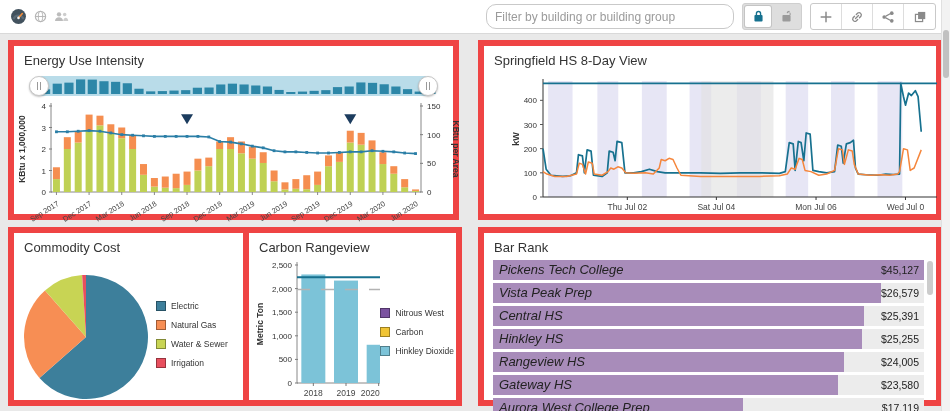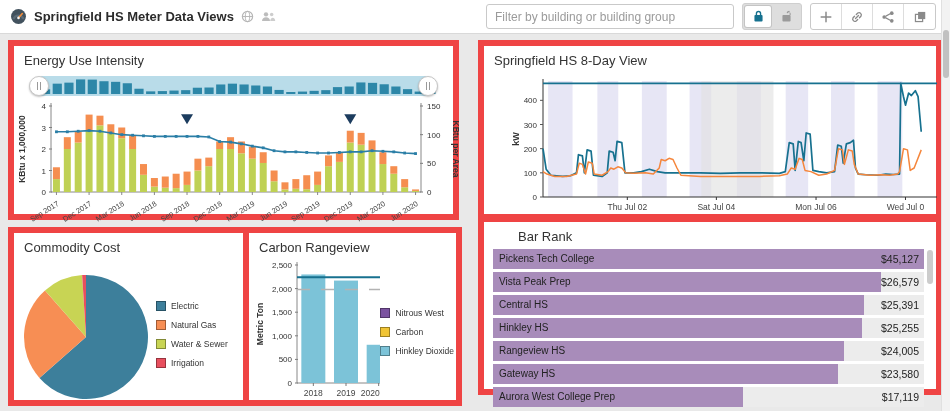--- a/index.html
+++ b/index.html
@@ -6,21 +6,21 @@
   html,body { width:950px; height:411px; overflow:hidden; font-family:"Liberation Sans", sans-serif; background:#e9e9e9; }
   .app { position:relative; width:950px; height:411px; }
 
   
   .topbar { position:absolute; left:0; top:0; width:950px; height:34px; background:#ffffff;
             border-bottom:1px solid #d9d9d9; display:flex; align-items:center; justify-content:space-between; padding:0 14px 0 10px; z-index:5;}
   .topbar-left { display:flex; align-items:center; gap:7px; }
   .db-title { font-size:13px; font-weight:bold; color:#2b2b2b; }
   .meta-icon { opacity:.75; }
   .topbar-right { display:flex; align-items:center; gap:8px; }
-  .filter-input { width:248px; height:25px; border:1px solid #c9c9c9; border-radius:3px; padding:0 8px;
+  .filter-input { width:248px; height:25px; border:1px solid #c9c9c9; border-radius:10px; padding:0 8px;
                   font-size:12px; color:#444; font-family:"Liberation Sans",sans-serif; }
   .filter-input::placeholder { color:#9b9b9b; }
   .lock-group { display:flex; background:#dedede; border:1px solid #cfcfcf; border-radius:3px; padding:2px; gap:2px; }
   .lock-btn { width:26px; height:21px; display:flex; align-items:center; justify-content:center;
               border:none; background:transparent; border-radius:2px; cursor:pointer; }
   .lock-btn.active { background:#ffffff; box-shadow:0 0 0 1px #c4c4c4; }
   .action-group { display:flex; background:#fff; border:1px solid #c9c9c9; border-radius:3px; height:27px; }
   .action-btn { width:31px; height:25px; display:flex; align-items:center; justify-content:center;
                 background:transparent; border:none; border-right:1px solid #ddd; cursor:pointer; }
   .action-btn:last-child { border-right:none; }
@@ -29,60 +29,59 @@
   .page-scroll { position:absolute; right:0; top:0; width:9px; height:411px; background:#f2f2f2; border-left:1px solid #e0e0e0; z-index:9;}
   .page-scroll-thumb { position:absolute; left:1px; right:1px; top:30px; height:48px; background:#c1c1c1; border-radius:4px; }
 
   
   .panel { position:absolute; background:#ffffff; border:6px solid #ef4444; }
   .panel-title { font-size:13px; font-weight:400; color:#333; padding:7px 10px 2px 10px; }
   #panel-eui     { left:8px;   top:40px;  width:451px; height:180px; }
   #panel-8day    { left:478px; top:40px;  width:464px; height:180px; }
   #panel-pie     { left:8px;   top:227px; width:264px; height:179px; }
   #panel-carbon  { left:243px; top:227px; width:219px; height:179px; }
-  #panel-rank    { left:478px; top:216px; width:464px; height:179px;padding-left:24px; }
+  #panel-rank    { left:478px; top:227px; width:464px; height:179px; }
 
   
   .eui-nav-wrap { position:absolute; left:26px; right:26px; top:29px; height:22px; }
   .eui-nav-band { position:absolute; left:0; right:0; top:1px; height:20px; background:#b9dce9; border-radius:2px; }
   .nav-handle { position:absolute; top:1px; width:20px; height:20px; background:#fff; border:1px solid #c6c6c6;
                 border-radius:50%; box-shadow:0 1px 2px rgba(0,0,0,.25); display:flex; align-items:center; justify-content:center; z-index:3; cursor:ew-resize;}
   .nav-handle .grip { width:4px; height:8px; border-left:1.5px solid #9a9a9a; border-right:1.5px solid #9a9a9a; }
   .nav-handle.left { left:-11px; } .nav-handle.right { right:-11px; }
 
   
   .flex-row { display:flex; align-items:center; }
   .legend-col { display:flex; flex-direction:column; gap:9px; }
   .legend-item { display:flex; align-items:center; gap:5px; font-size:8.5px; color:#333; white-space:nowrap; }
   .legend-swatch { width:10px; height:10px; border:1px solid rgba(0,0,0,.35); flex:none; }
 
   
   .rank-list { position:absolute; left:9px; right:12px; top:27px; display:flex; flex-direction:column; gap:3px; }
   .rank-row { position:relative; height:20px; background:#ececec; cursor:pointer; }
   .rank-bar { position:absolute; left:0; top:0; bottom:0; background:#a88cba; }
-  .rank-name { position:absolute; left:6px; top:0; line-height:20px; font-size:10px; color:#222; }
+  .rank-name { position:absolute; left:6px; top:0; line-height:20px; font-size:13px; color:#222;font-style:italic; }
   .rank-value { position:absolute; right:5px; top:0; line-height:20px; font-size:10.5px; color:#222; }
   .rank-scroll-thumb { position:absolute; right:3px; top:28px; width:6px; height:34px; background:#cccccc; border-radius:3px; }
 
   svg text { font-family:"Liberation Sans",sans-serif; }
 </style>
 </head>
 <body>
 
 <div class="app">
 
   <div class="topbar">
     <div class="topbar-left">
       <svg width="17" height="17" viewBox="0 0 16 16">
         <circle cx="8" cy="8" r="7" fill="#42525e"></circle>
         <path d="M2.2 10.5 A6 6 0 0 1 13.8 10.5 L11.6 10.5 A3.8 3.8 0 0 0 4.4 10.5 Z" fill="#5b6b77"></path>
         <line x1="8" y1="9.3" x2="11.6" y2="5.2" stroke="#f08c3a" stroke-width="1.5" stroke-linecap="round"></line>
         <circle cx="8" cy="9.3" r="1.2" fill="#f6f6f6"></circle>
       </svg>
-      <span class="db-title">Springfield HS Meter Data Views</span>
       <svg class="meta-icon" width="13" height="13" viewBox="0 0 16 16">
         <circle cx="8" cy="8" r="6.3" fill="none" stroke="#9e9e9e" stroke-width="1.5"></circle>
         <ellipse cx="8" cy="8" rx="2.7" ry="6.3" fill="none" stroke="#9e9e9e" stroke-width="1.2"></ellipse>
         <line x1="1.8" y1="8" x2="14.2" y2="8" stroke="#9e9e9e" stroke-width="1.2"></line>
       </svg>
       <svg class="meta-icon" width="15" height="13" viewBox="0 0 18 14">
         <circle cx="6" cy="4.4" r="2.6" fill="#a6a6a6"></circle>
         <path d="M1.2 12.5c0-2.8 2.1-4.5 4.8-4.5s4.8 1.7 4.8 4.5z" fill="#a6a6a6"></path>
         <circle cx="12.8" cy="4.6" r="2.1" fill="#bdbdbd"></circle>
         <path d="M11 12.5c.2-2.4 1.4-3.9 3-4.1 1.8-.2 3 1.6 3 4.1z" fill="#bdbdbd"></path>

